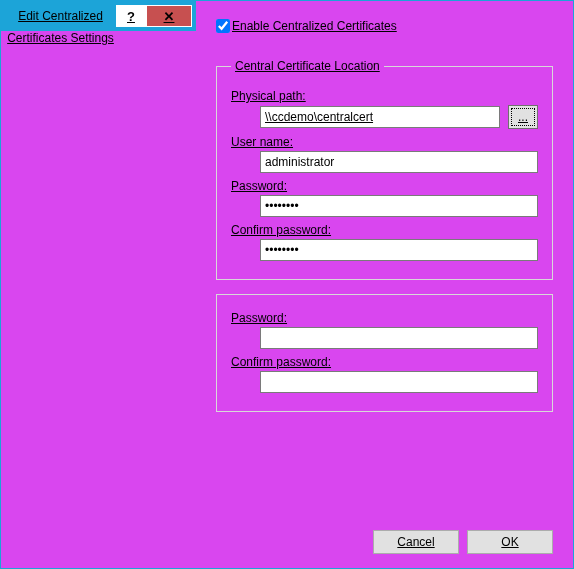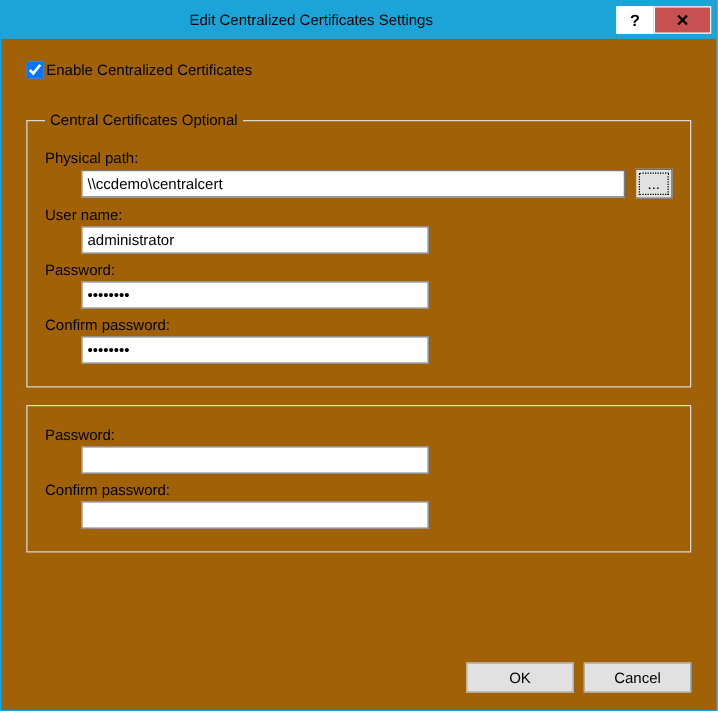--- a/index.html
+++ b/index.html
@@ -8,24 +8,25 @@
     padding: 0;
     font-family: "Segoe UI", Tahoma, sans-serif;
     font-size: 12px;
     background: #fff;
     color: #000;
   }
   .window {
     width: 574px;
     height: 569px;
     border: 1px solid #1ca4d8;
-    background: #a16207;
+    background: #d946ef;
     position: relative;
     display: flex;
-    flex-direction: column;
+    flex-direction: row;
+    text-decoration: underline;
   }
   .titlebar {
     height: 30px;
     background: #1ca4d8;
     border: 4px solid #1ca4d8;
     display: flex;
     align-items: stretch;
     justify-content: space-between;
     color: #000;
   }
@@ -156,21 +157,21 @@
   </div>
 
   <div class="client">
 
     <div class="checkbox-row">
       <input type="checkbox" checked="" style="">
       <label>Enable Centralized Certificates</label>
     </div>
 
     <fieldset class="group">
-      <legend>Central Certificates Optional</legend>
+      <legend>Central Certificate Location</legend>
 
       <label class="field-label">Physical path:</label>
       <div class="path-row">
         <input class="text-input" type="text" value="\\ccdemo\centralcert" style="">
         <button class="browse-btn">...</button>
       </div>
 
       <label class="field-label">User name:</label>
       <input class="text-input narrow" type="text" value="administrator" style="">
 
@@ -184,18 +185,18 @@
     <fieldset class="group">
 
       <label class="field-label">Password:</label>
       <input class="text-input narrow" type="text" value="" style="">
 
       <label class="field-label">Confirm password:</label>
       <input class="text-input narrow" type="text" value="" style="">
     </fieldset>
 
     <div class="footer">
+      <button class="dlg-btn">Cancel</button>
       <button class="dlg-btn">OK</button>
-      <button class="dlg-btn">Cancel</button>
     </div>
 
   </div>
 </div>
 
 </body></html>

